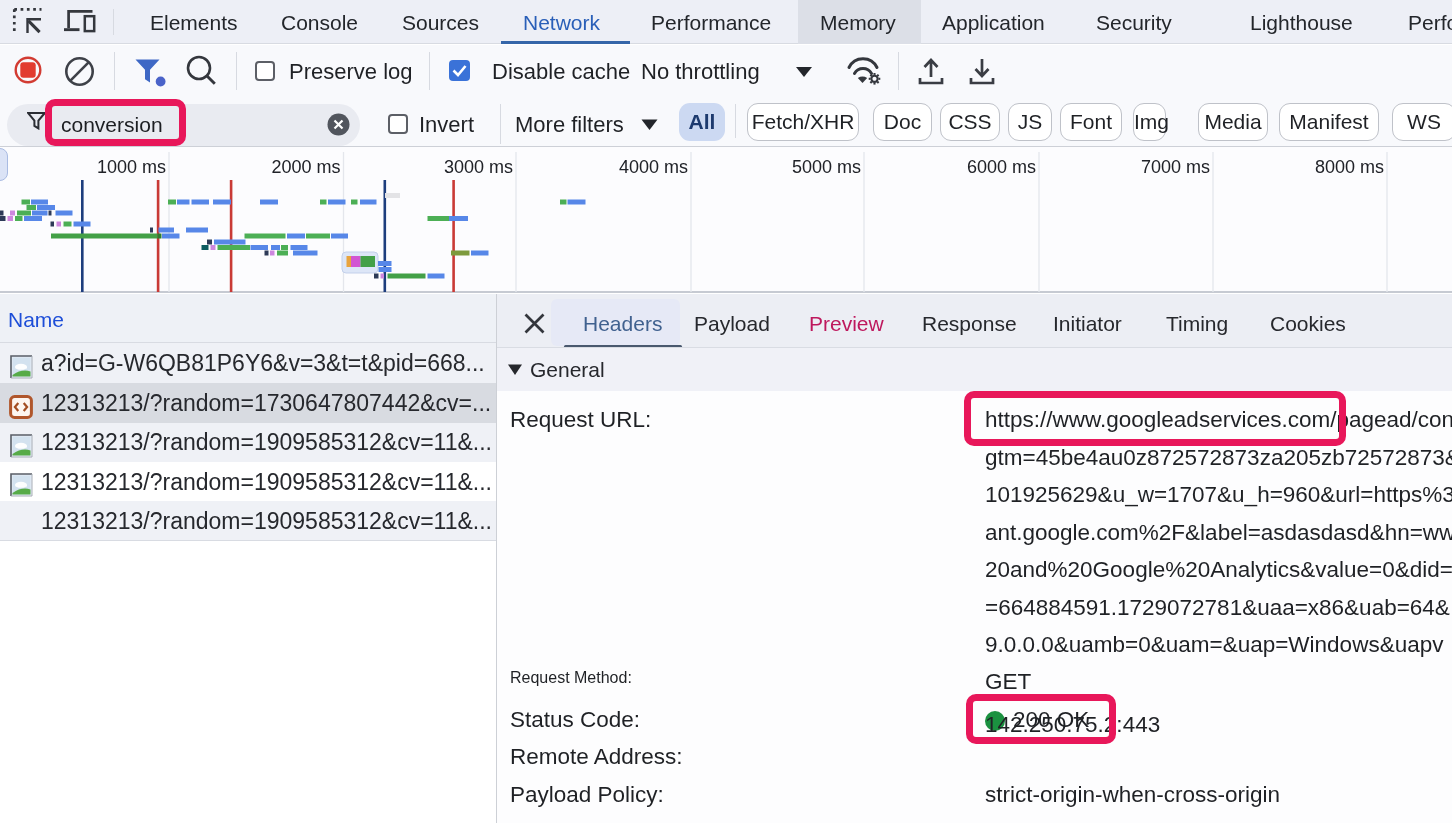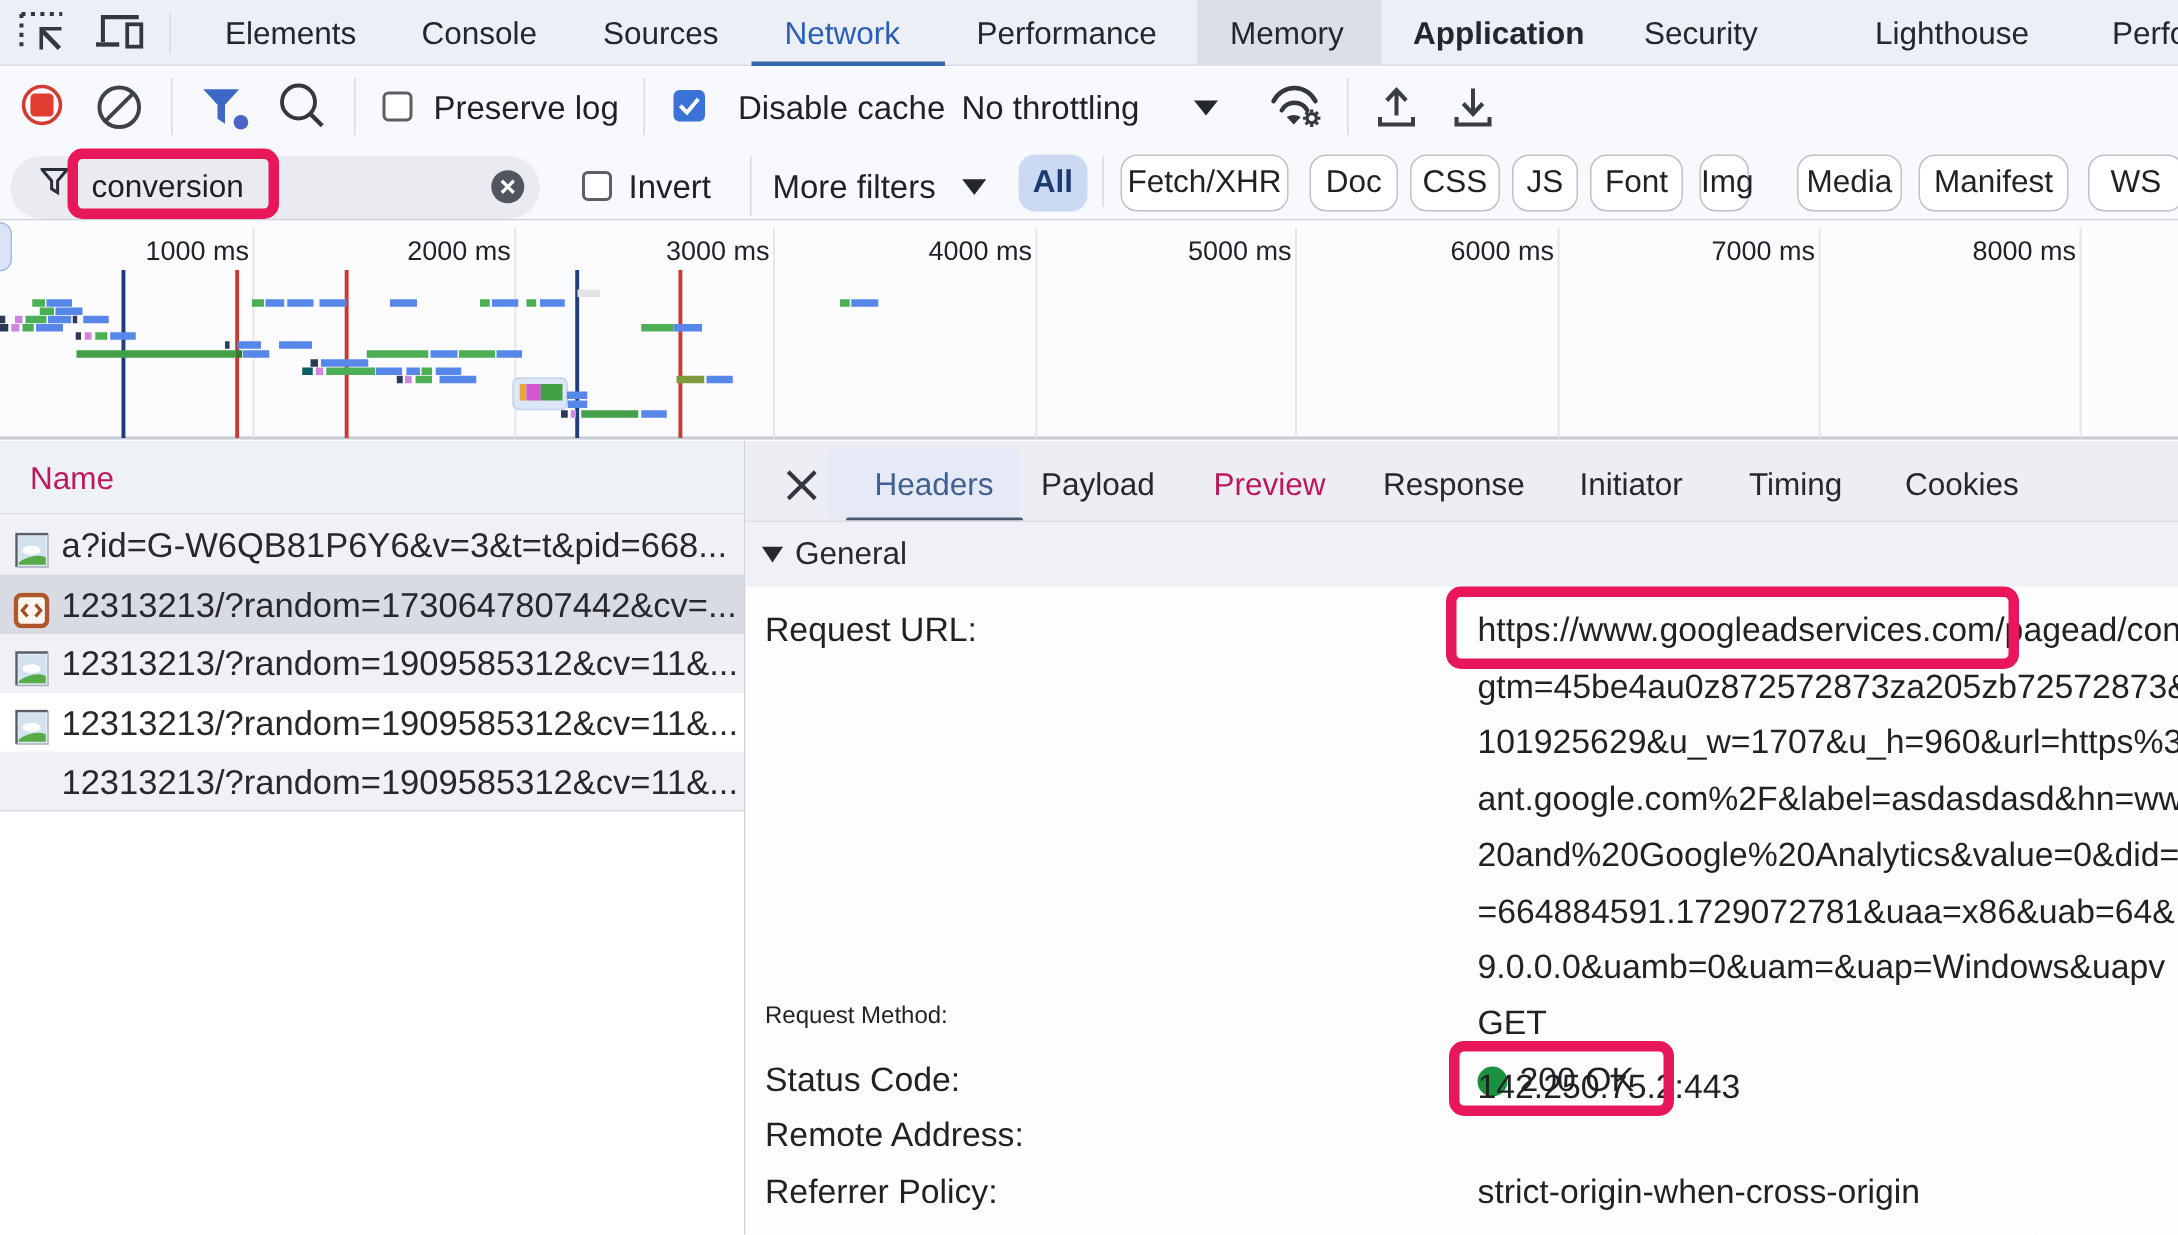--- a/index.html
+++ b/index.html
@@ -34,21 +34,21 @@
 </svg>
 <div class="sep" style="left:113px;top:9px;height:26px;"></div>
 
 <div class="txt" style="left:150px;top:11px;font-size:21px;color:#23262b;">Elements</div>
 <div class="txt" style="left:281px;top:11px;font-size:21px;color:#23262b;">Console</div>
 <div class="txt" style="left:402px;top:11px;font-size:21px;color:#23262b;">Sources</div>
 <div class="txt" style="left:523px;top:11px;font-size:21px;color:#2a5fb8;">Network</div>
 <div class="abs" style="left:501px;top:41px;width:129px;height:3px;background:#3566a9;"></div>
 <div class="txt" style="left:651px;top:11px;font-size:21px;color:#23262b;">Performance</div>
 <div class="txt" style="left:820px;top:11px;font-size:21px;color:#23262b;">Memory</div>
-<div class="txt" style="left:942px;top:11px;font-size:21px;color:#23262b;font-weight:bold;">Application</div>
+<div class="txt" style="left:942px;top:11px;font-size:21px;color:#23262b;">Application</div>
 <div class="txt" style="left:1096px;top:11px;font-size:21px;color:#23262b;">Security</div>
 <div class="txt" style="left:1250px;top:11px;font-size:21px;color:#23262b;">Lighthouse</div>
 <div class="txt" style="left:1408px;top:11px;font-size:21px;color:#23262b;">Performance</div>
 
 <div class="abs" style="left:0;top:45px;width:1452px;height:52px;background:#f8f9fc;"></div>
 
 <svg class="abs" style="left:13px;top:55px;" width="30" height="30" viewBox="0 0 30 30">
   <circle cx="15" cy="15" r="12.3" fill="none" stroke="#d23b32" stroke-width="2.4"></circle>
   <rect x="7.3" y="7.3" width="15.4" height="15.4" rx="3" fill="#e23b30"></rect>
 </svg>
@@ -259,21 +259,21 @@
       <rect x="380.5" y="121.5" width="3.5" height="5" fill="#cd87de"></rect>
     <rect x="387.5" y="121.5" width="38" height="5" fill="#43a047"></rect>
       <rect x="427.5" y="121.5" width="17" height="5" fill="#5787e8"></rect>
   </g>
 </svg>
 
 <div class="abs" style="left:-8px;top:148px;width:16px;height:33px;border-radius:8px;background:#dbe3f6;border:1.5px solid #a9bbe2;z-index:5;"></div>
 
 <div class="abs" style="left:0;top:294px;width:497px;height:529px;background:#fff;border-right:1px solid #cdd0d6;"></div>
 <div class="abs" style="left:0;top:294px;width:496px;height:49px;background:#eef1f6;border-bottom:1px solid #d8dbe2;"></div>
-<div class="txt" style="left:20px;top:308px;font-size:21px;color:#be185d;">Name</div>
+<div class="txt" style="left:8px;top:308px;font-size:21px;color:#1d4ed8;">Name</div>
 <div class="abs" style="left:0;top:343px;width:496px;height:40px;background:#eff1f6;"></div>
 <div class="abs" style="left:0;top:383px;width:496px;height:40px;background:#d8dbe1;"></div>
 <div class="abs" style="left:0;top:423px;width:496px;height:39px;background:#eff1f6;"></div>
 <div class="abs" style="left:0;top:462px;width:496px;height:39px;background:#fff;"></div>
 <div class="abs" style="left:0;top:501px;width:496px;height:40px;background:#eff1f6;border-bottom:1px solid #d8dbe2;"></div>
 
 <svg class="abs" style="left:10px;top:355px;" width="23" height="24" viewBox="0 0 23 24">
   <rect x="1" y="1" width="21" height="22" fill="#e6edf5"></rect>
   <rect x="2.5" y="2.5" width="18" height="19" fill="#d3e2ef"></rect>
   <path d="M 5.5 12.5 Q 11.5 5.5 17 12.5 L 17 13.5 L 5.5 13.5 Z" fill="#fdfefe"></path>
@@ -332,21 +332,21 @@
 <div class="abs" style="left:497px;top:347px;width:955px;height:44px;background:#f0f1f7;border-top:1px solid #d9dce3;"></div>
 <svg class="abs" style="left:507px;top:363px;" width="16" height="14" viewBox="0 0 16 14">
   <path d="M 1 1.5 L 15 1.5 L 8 12 Z" fill="#26282d"></path>
 </svg>
 <div class="txt" style="left:530px;top:358px;font-size:21px;font-weight:500;color:#26282d;">General</div>
 
 <div class="txt" style="left:510px;top:407px;font-size:22.5px;">Request URL:</div>
 <div class="txt" style="left:510px;top:669px;font-size:16px;">Request Method:</div>
 <div class="txt" style="left:510px;top:707px;font-size:22.5px;">Status Code:</div>
 <div class="txt" style="left:510px;top:744px;font-size:22.5px;">Remote Address:</div>
-<div class="txt" style="left:510px;top:782px;font-size:22.5px;">Referrer Policy:</div>
+<div class="txt" style="left:510px;top:782px;font-size:22.5px;">Payload Policy:</div>
 
 <div class="txt" style="left:985px;top:407px;font-size:22.5px;">https://www.googleadservices.com/pagead/con</div>
 <div class="txt" style="left:985px;top:445px;font-size:22.5px;">gtm=45be4au0z872572873za205zb72572873&amp;</div>
 <div class="txt" style="left:985px;top:482px;font-size:22.5px;">101925629&amp;u_w=1707&amp;u_h=960&amp;url=https%3</div>
 <div class="txt" style="left:985px;top:520px;font-size:22.5px;">ant.google.com%2F&amp;label=asdasdasd&amp;hn=ww</div>
 <div class="txt" style="left:985px;top:557px;font-size:22.5px;">20and%20Google%20Analytics&amp;value=0&amp;did=</div>
 <div class="txt" style="left:985px;top:595px;font-size:22.5px;">=664884591.1729072781&amp;uaa=x86&amp;uab=64&amp;</div>
 <div class="txt" style="left:985px;top:632px;font-size:22.5px;">9.0.0.0&amp;uamb=0&amp;uam=&amp;uap=Windows&amp;uapv</div>
 <div class="txt" style="left:985px;top:669px;font-size:22.5px;">GET</div>
 <div class="abs" style="left:985px;top:711px;width:20px;height:20px;border-radius:50%;background:#1b9140;"></div>

